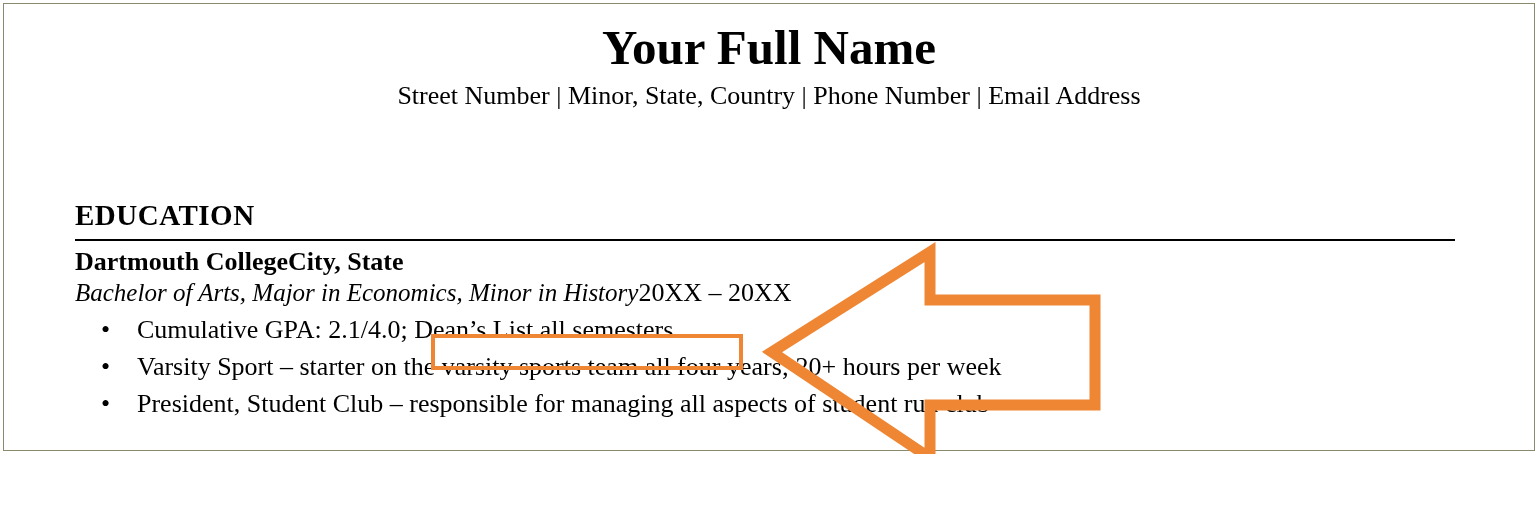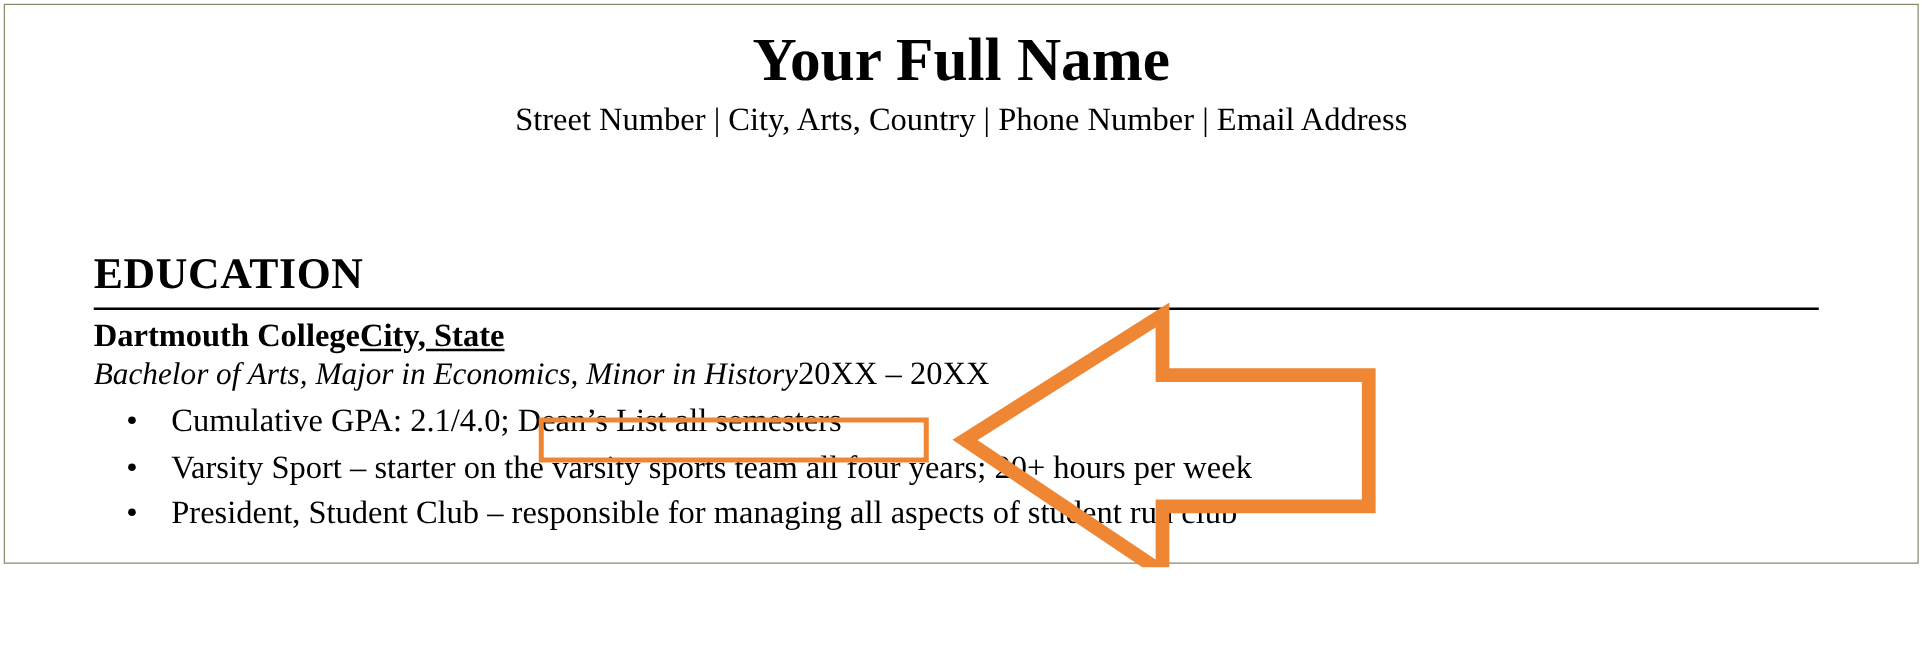--- a/index.html
+++ b/index.html
@@ -56,21 +56,21 @@
 
   
   .section {
     position: absolute;
     left: 75px;
     right: 83px;
     top: 200px;
   }
 
   .section-title {
-    font-size: 35px;
+    font-size: 29px;
     font-weight: bold;
     letter-spacing: 0.5px;
     line-height: 1.1;
     margin: 0;
   }
 
   .section-rule {
     border: none;
     border-top: 2px solid #000000;
     margin: 7px 0 0 0;
@@ -90,21 +90,20 @@
 
   .entry-org {
     font-size: 26px;
     font-weight: bold;
   }
 
   .entry-place {
     font-size: 26px;
     font-weight: bold;
     white-space: nowrap;
-    text-decoration: underline;
   }
 
   .entry-degree {
     font-size: 25px;
     font-style: italic;
   }
 
   .entry-dates {
     font-size: 26px;
     white-space: nowrap;
@@ -156,21 +155,21 @@
 </style>
 </head>
 <body>
 
 <div id="page" style="background: rgb(255, 255, 255);">
 
   <div id="page-frame" style="border-color: rgb(138, 138, 109);"></div>
 
   <div class="doc-header">
     <h1 class="full-name">Your Full Name</h1>
-    <p class="contact-line">Street Number | City, Arts, Country | Phone Number | Email Address</p>
+    <p class="contact-line">Street Number | Minor, State, Country | Phone Number | Email Address</p>
   </div>
 
   <div class="section">
 
     <h2 class="section-title">EDUCATION</h2>
 
     <hr class="section-rule">
 
     <div class="entry">
 

